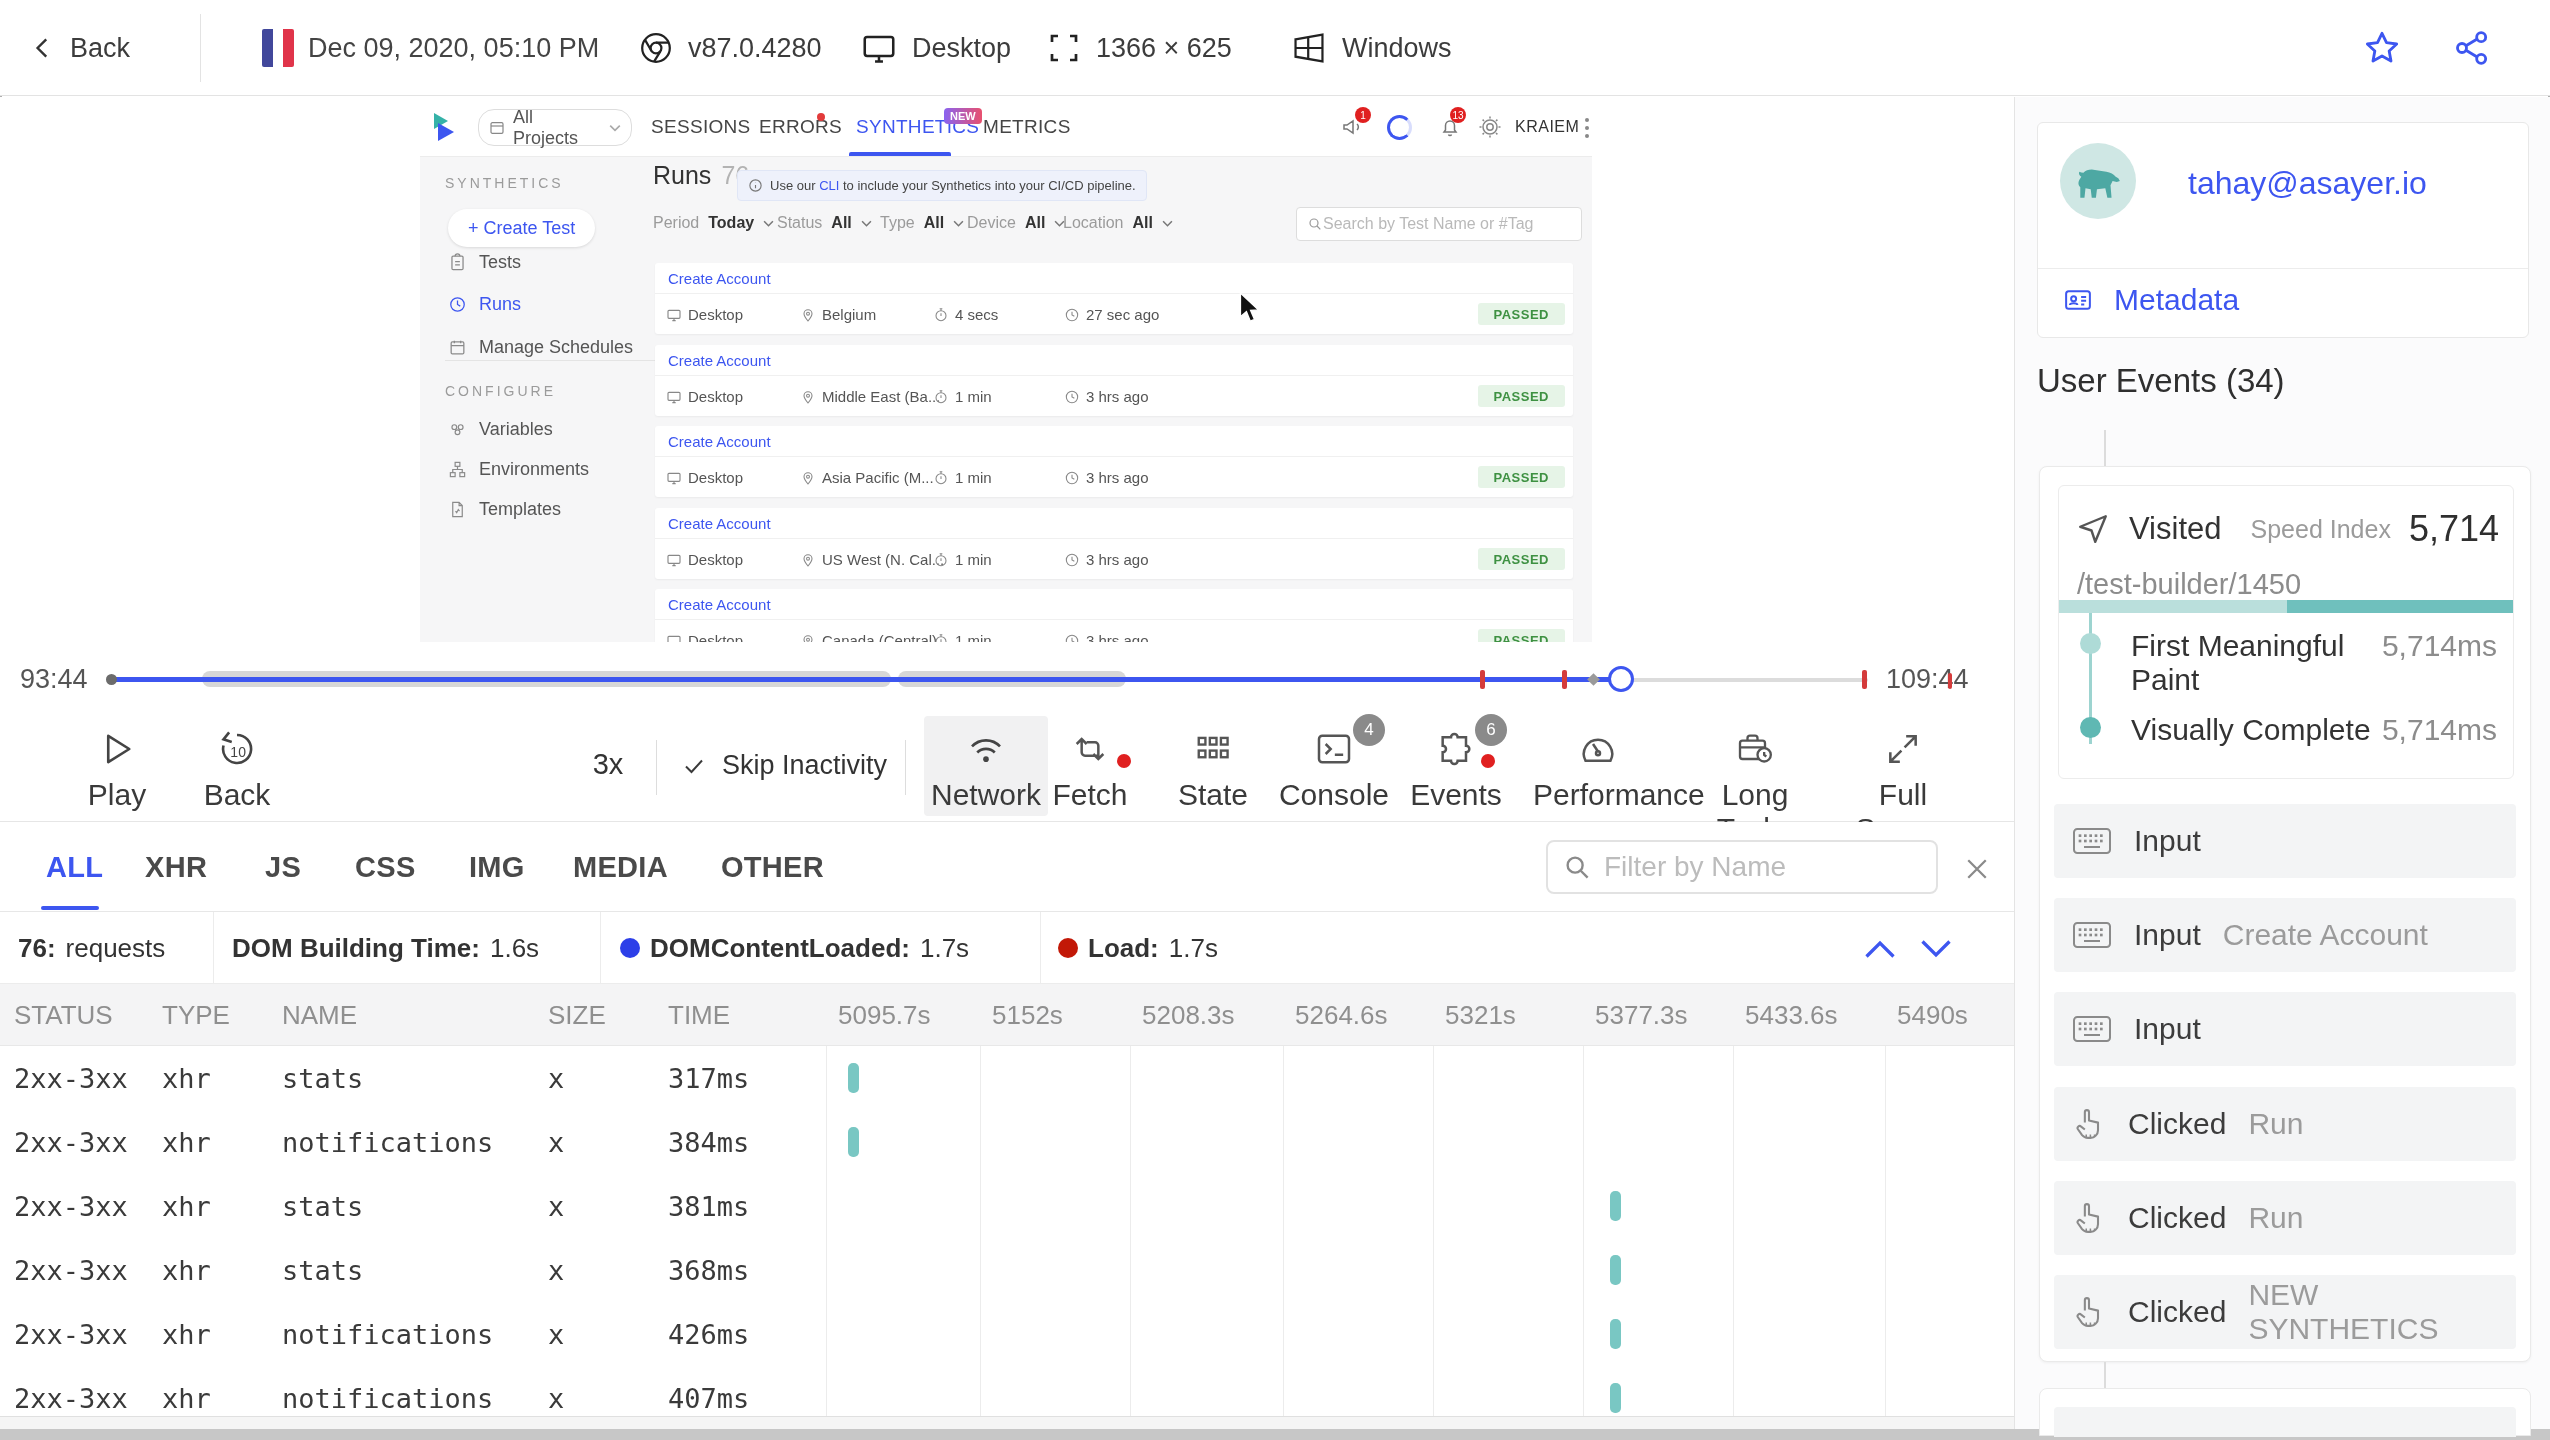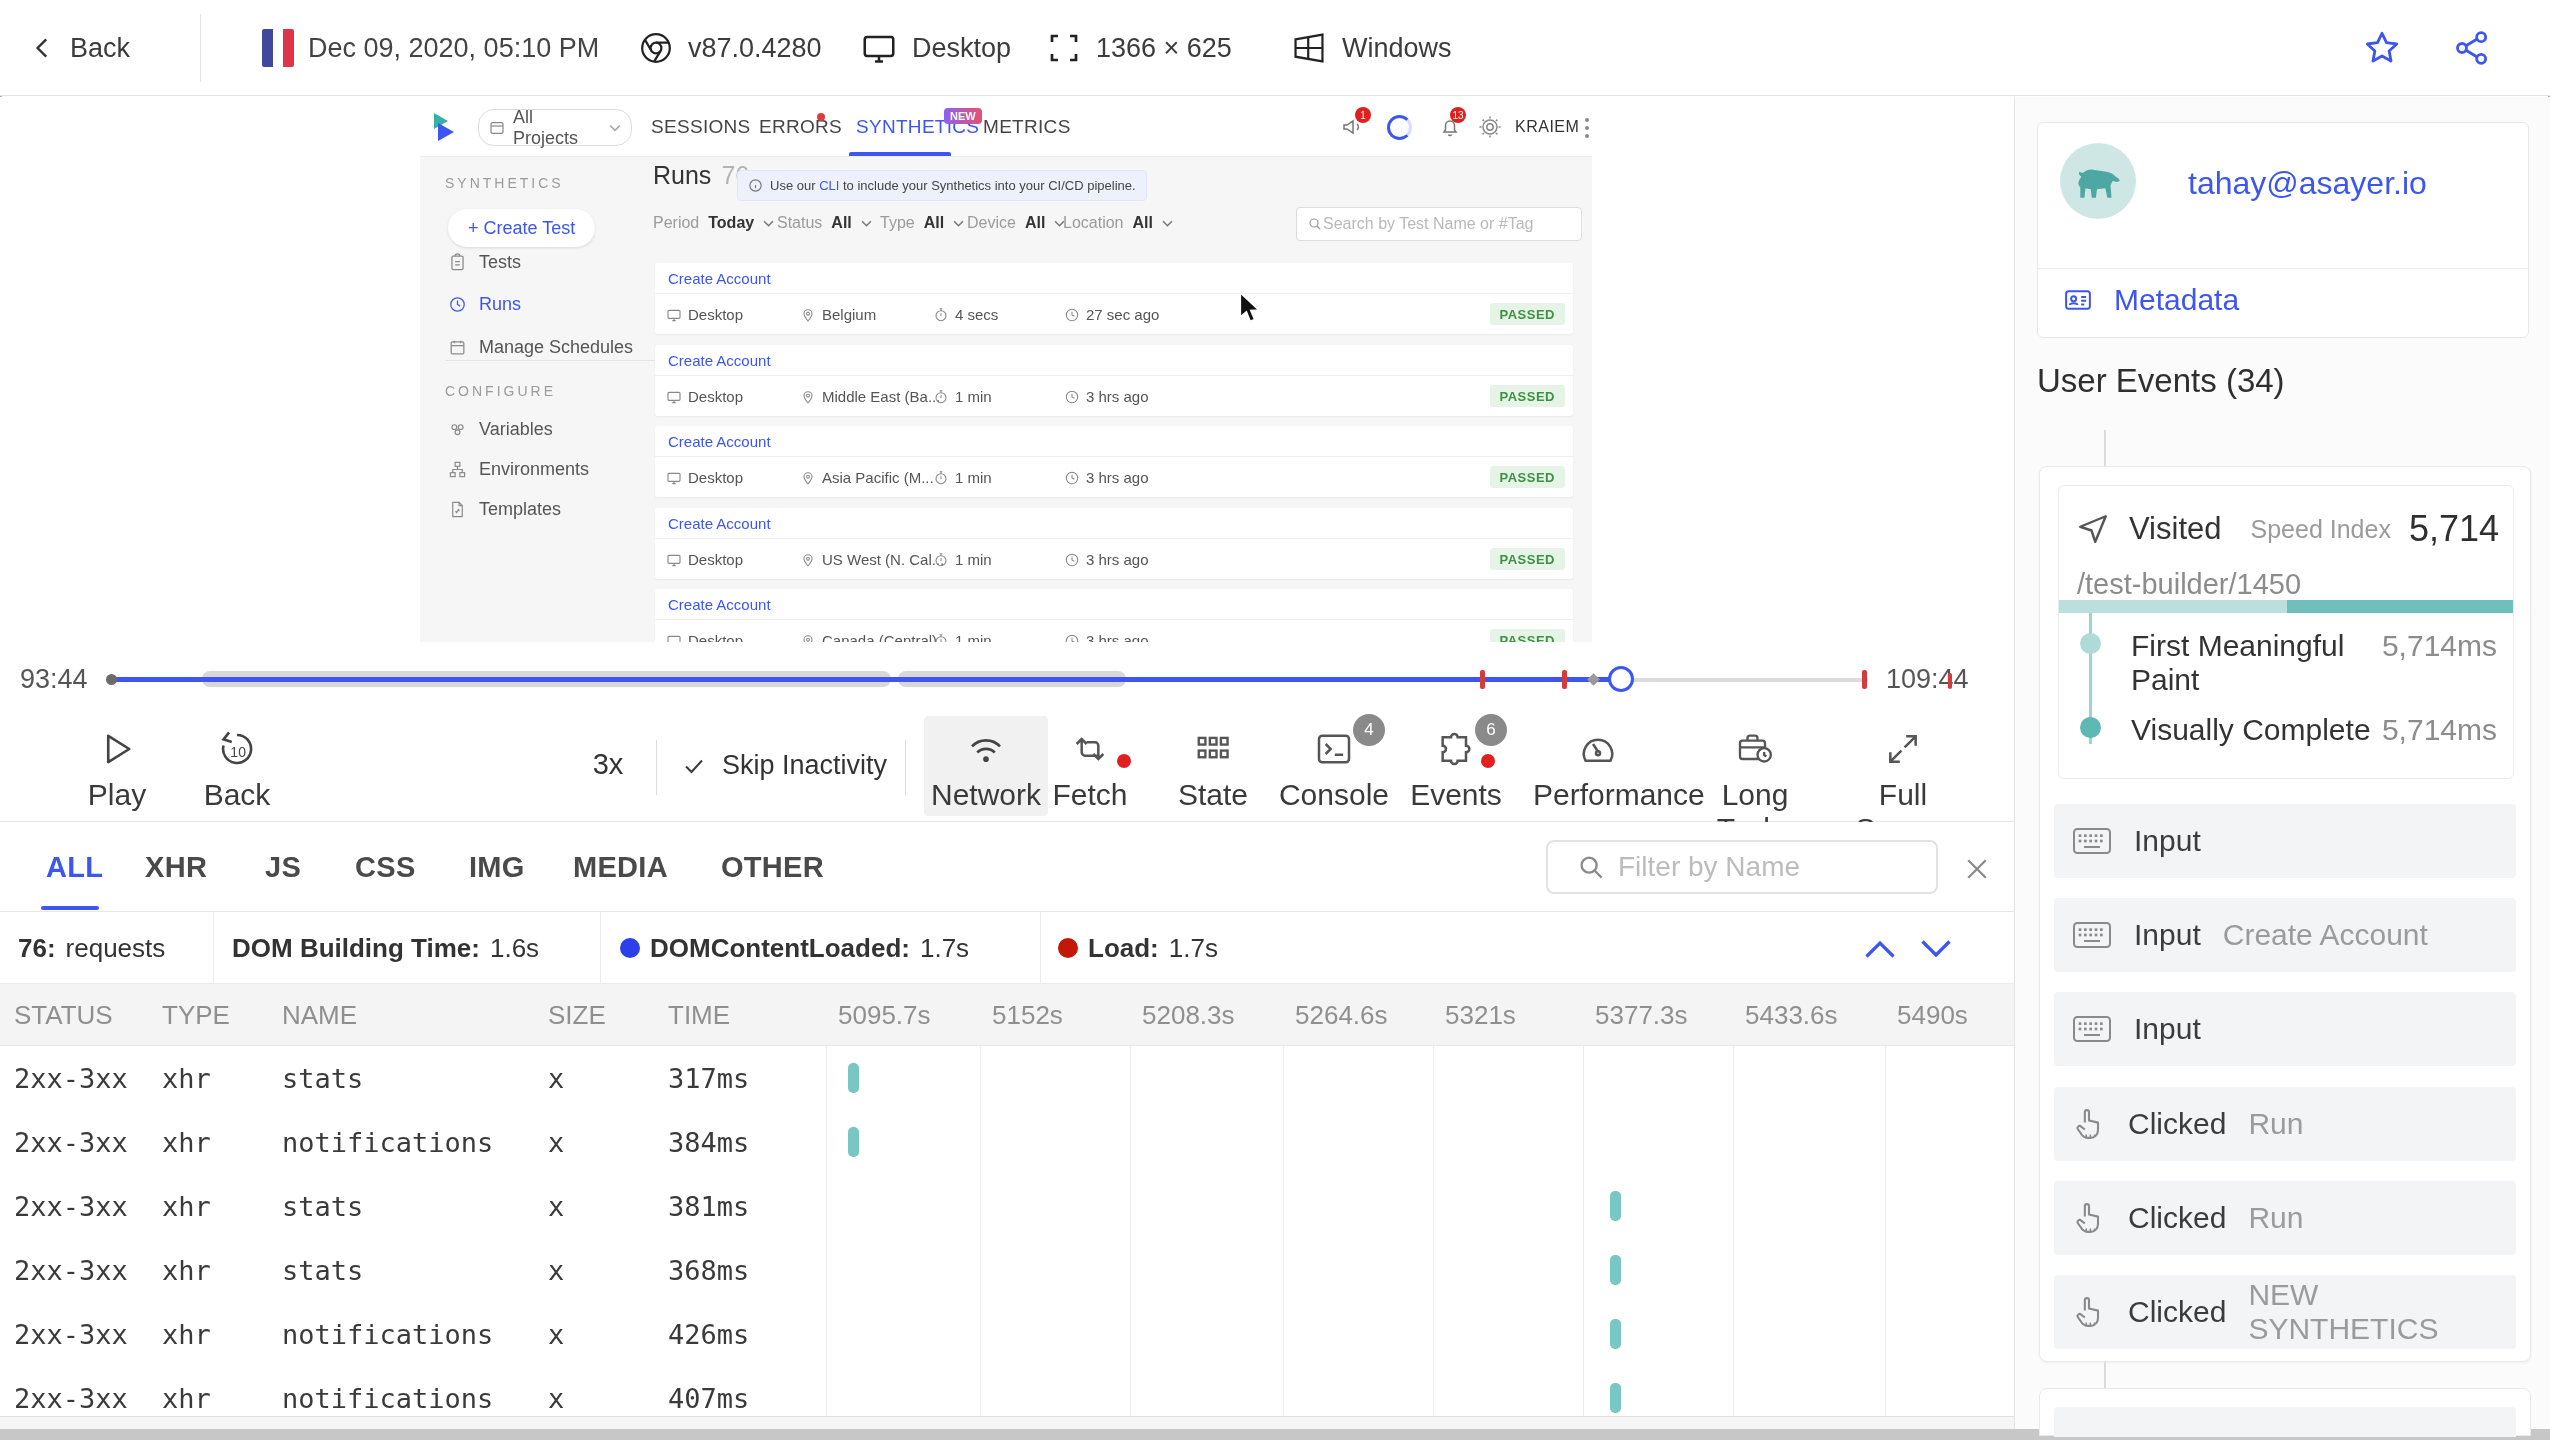--- a/index.html
+++ b/index.html
@@ -63,21 +63,21 @@
                 background:#eef1fb; border:1px solid #e0e6f6; border-radius:4px; padding:0 10px; font-size:13px; color:#444; white-space:nowrap; }
   .app-banner .cli { color:#3d56f0; }
   .filters { position:absolute; top:113px; height:26px; display:flex; align-items:center; gap:9px; font-size:16px; }
   .filters .lab { color:#9b9b9b; } .filters .val { color:#333; font-weight:700; }
   .app-search { position:absolute; left:876px; top:110px; width:286px; height:34px; border:1px solid #ddd; border-radius:4px;
                 background:#fff; display:flex; align-items:center; padding:0 10px; font-size:16px; color:#b9b9b9; }
   .run-card { position:absolute; left:235px; width:918px; height:71px; background:#fff; border-radius:3px; box-shadow:0 1px 2px rgba(0,0,0,.05); }
   .run-link { position:absolute; left:13px; top:7px; font-size:15px; color:#3d56f0; }
   .run-row { position:absolute; left:0; top:30px; width:918px; height:41px; border-top:1px solid #f0f0f0; font-size:15px; color:#555; }
   .rr { position:absolute; top:0; height:41px; display:flex; align-items:center; gap:6px; }
-  .badge-passed { position:absolute; right:8px; top:9px; height:22px; padding:0 10px; border-radius:3px; background:#e6f4e7;
+  .badge-passed { position:absolute; right:8px; top:9px; height:22px; padding:0 16px; border-radius:3px; background:#e6f4e7;
                   color:#3e9142; font-size:13px; font-weight:700; letter-spacing:.5px; display:flex; align-items:center; }
 
   
   .cursor { position:absolute; left:1237px; top:196px; z-index:50; }
 
   
   .timeline { position:absolute; left:0; top:648px; width:2014px; height:62px; background:#fff; }
   .tl-time { position:absolute; top:16px; font-size:27px; color:#555; }
   .tl-pill { position:absolute; top:23px; height:16px; border-radius:8px; background:#d7d7d7; }
   .tl-blue { position:absolute; left:113px; top:29px; width:1508px; height:5px; background:#3d56f0; border-radius:3px; z-index:2; }
@@ -100,21 +100,21 @@
   .mini-badge { position:absolute; top:-12px; right:14px; width:32px; height:32px; border-radius:50%; background:#8a8a8a; color:#fff;
                 font-size:17px; display:flex; align-items:center; justify-content:center; z-index:3; }
   .red-dot { position:absolute; width:14px; height:14px; border-radius:50%; background:#e02020; z-index:3; }
 
   
   .net-tabs { position:absolute; left:0; top:822px; width:2014px; height:90px; background:#fff; border-bottom:1px solid #e7e7e7; }
   .tab { position:absolute; top:0; height:90px; display:flex; align-items:center; font-size:29px; font-weight:700; color:#4a4a4a; letter-spacing:.3px; }
   .tab.active { color:#3d56f0; }
   .tab-underline { position:absolute; left:41px; top:84px; width:58px; height:4px; background:#3d56f0; border-radius:2px; }
   .net-filter { position:absolute; left:1546px; top:840px; width:392px; height:54px; border:2px solid #e2e2e2; border-radius:8px;
-                background:#fff; display:flex; align-items:center; gap:12px; padding:0 28px; }
+                background:#fff; display:flex; align-items:center; gap:12px; padding:0 14px; }
   .net-filter input { border:none; outline:none; font-size:28px; color:#444; width:300px; font-family:"Liberation Sans",sans-serif; }
   .net-filter input::placeholder { color:#bcbcbc; }
   .net-close { position:absolute; left:1962px; top:854px; }
 
   .net-summary { position:absolute; left:0; top:912px; width:2014px; height:72px; background:#fff; border-bottom:1px solid #ececec;
                  font-size:26px; color:#333; }
   .ns { position:absolute; top:0; height:72px; display:flex; align-items:center; gap:10px; }
   .ns b { font-weight:700; }
   .ns-div { position:absolute; top:0; width:1px; height:72px; background:#ececec; }
   .dot { width:20px; height:20px; border-radius:50%; }

